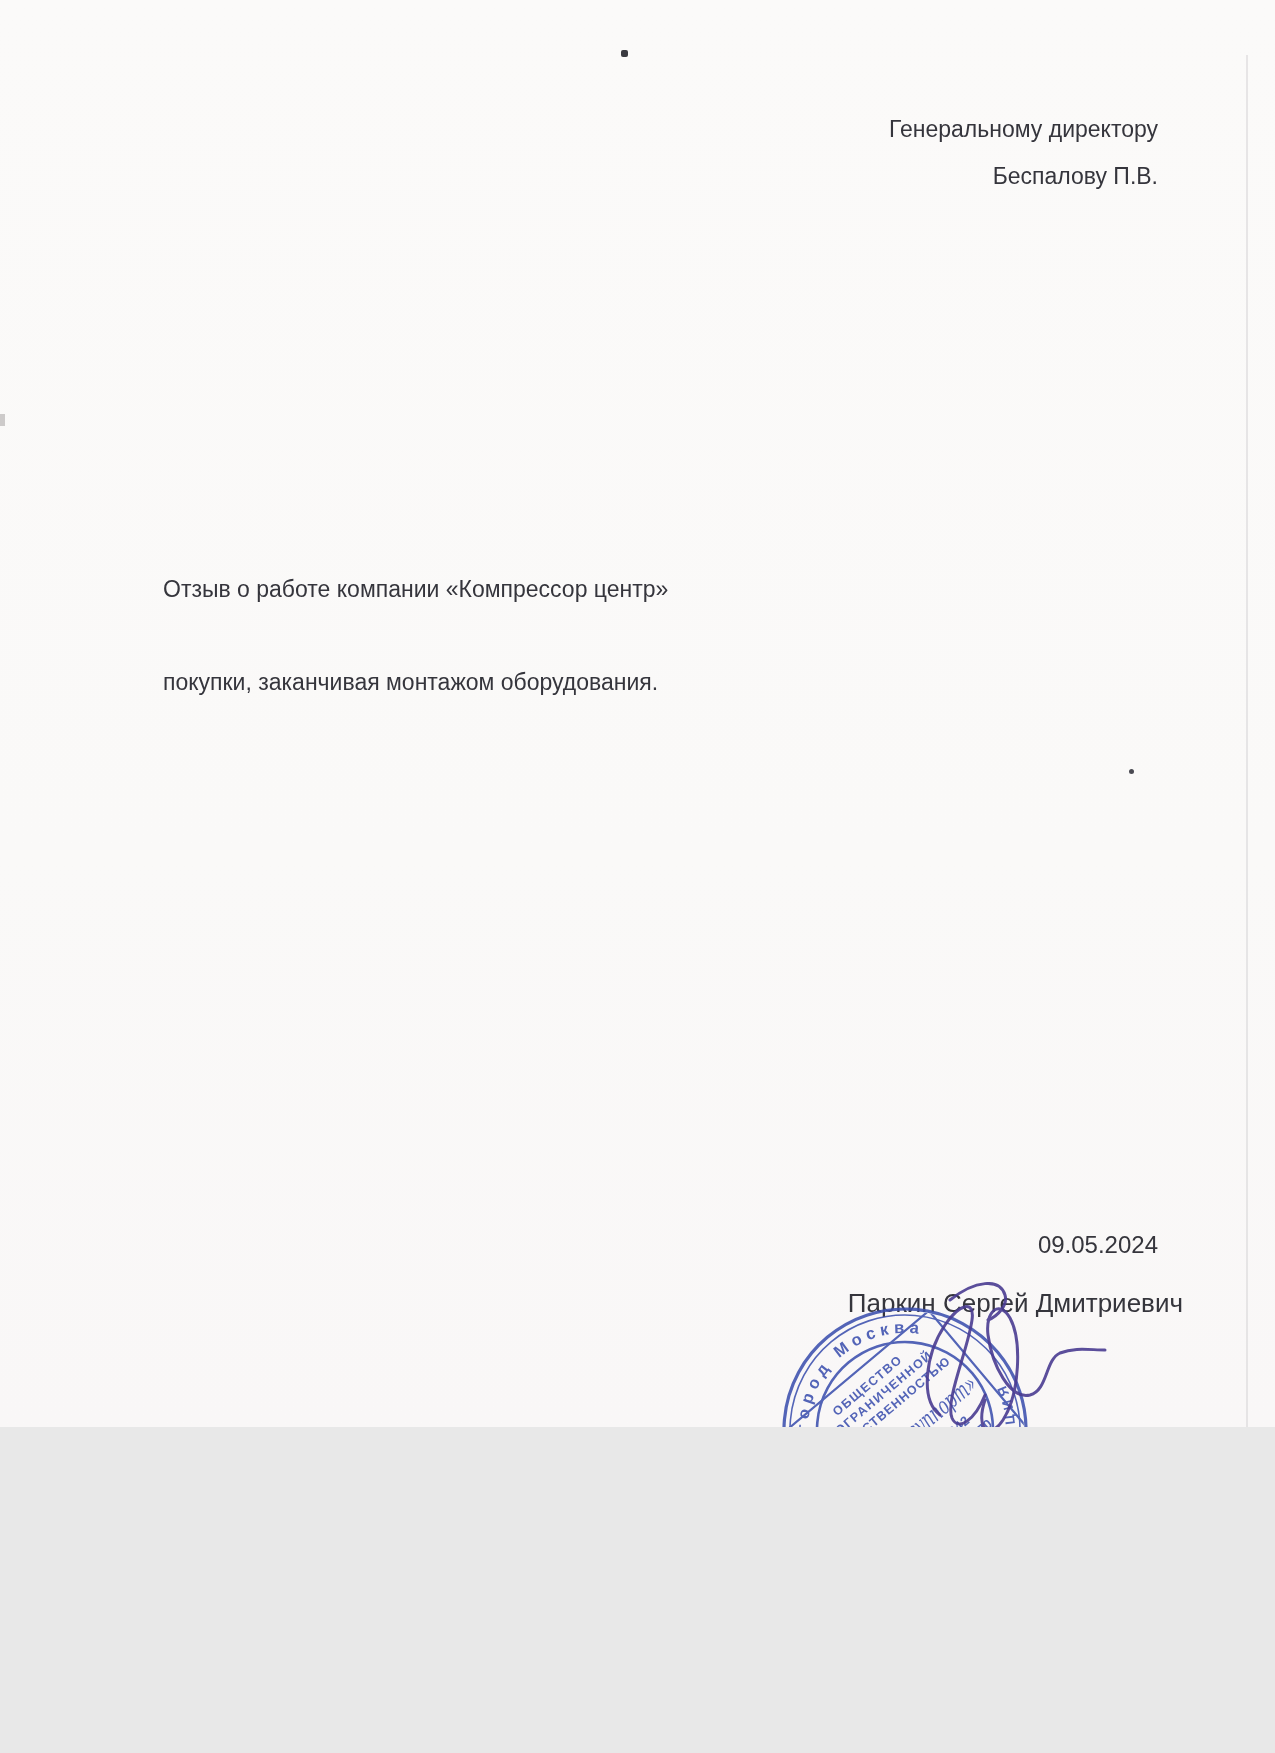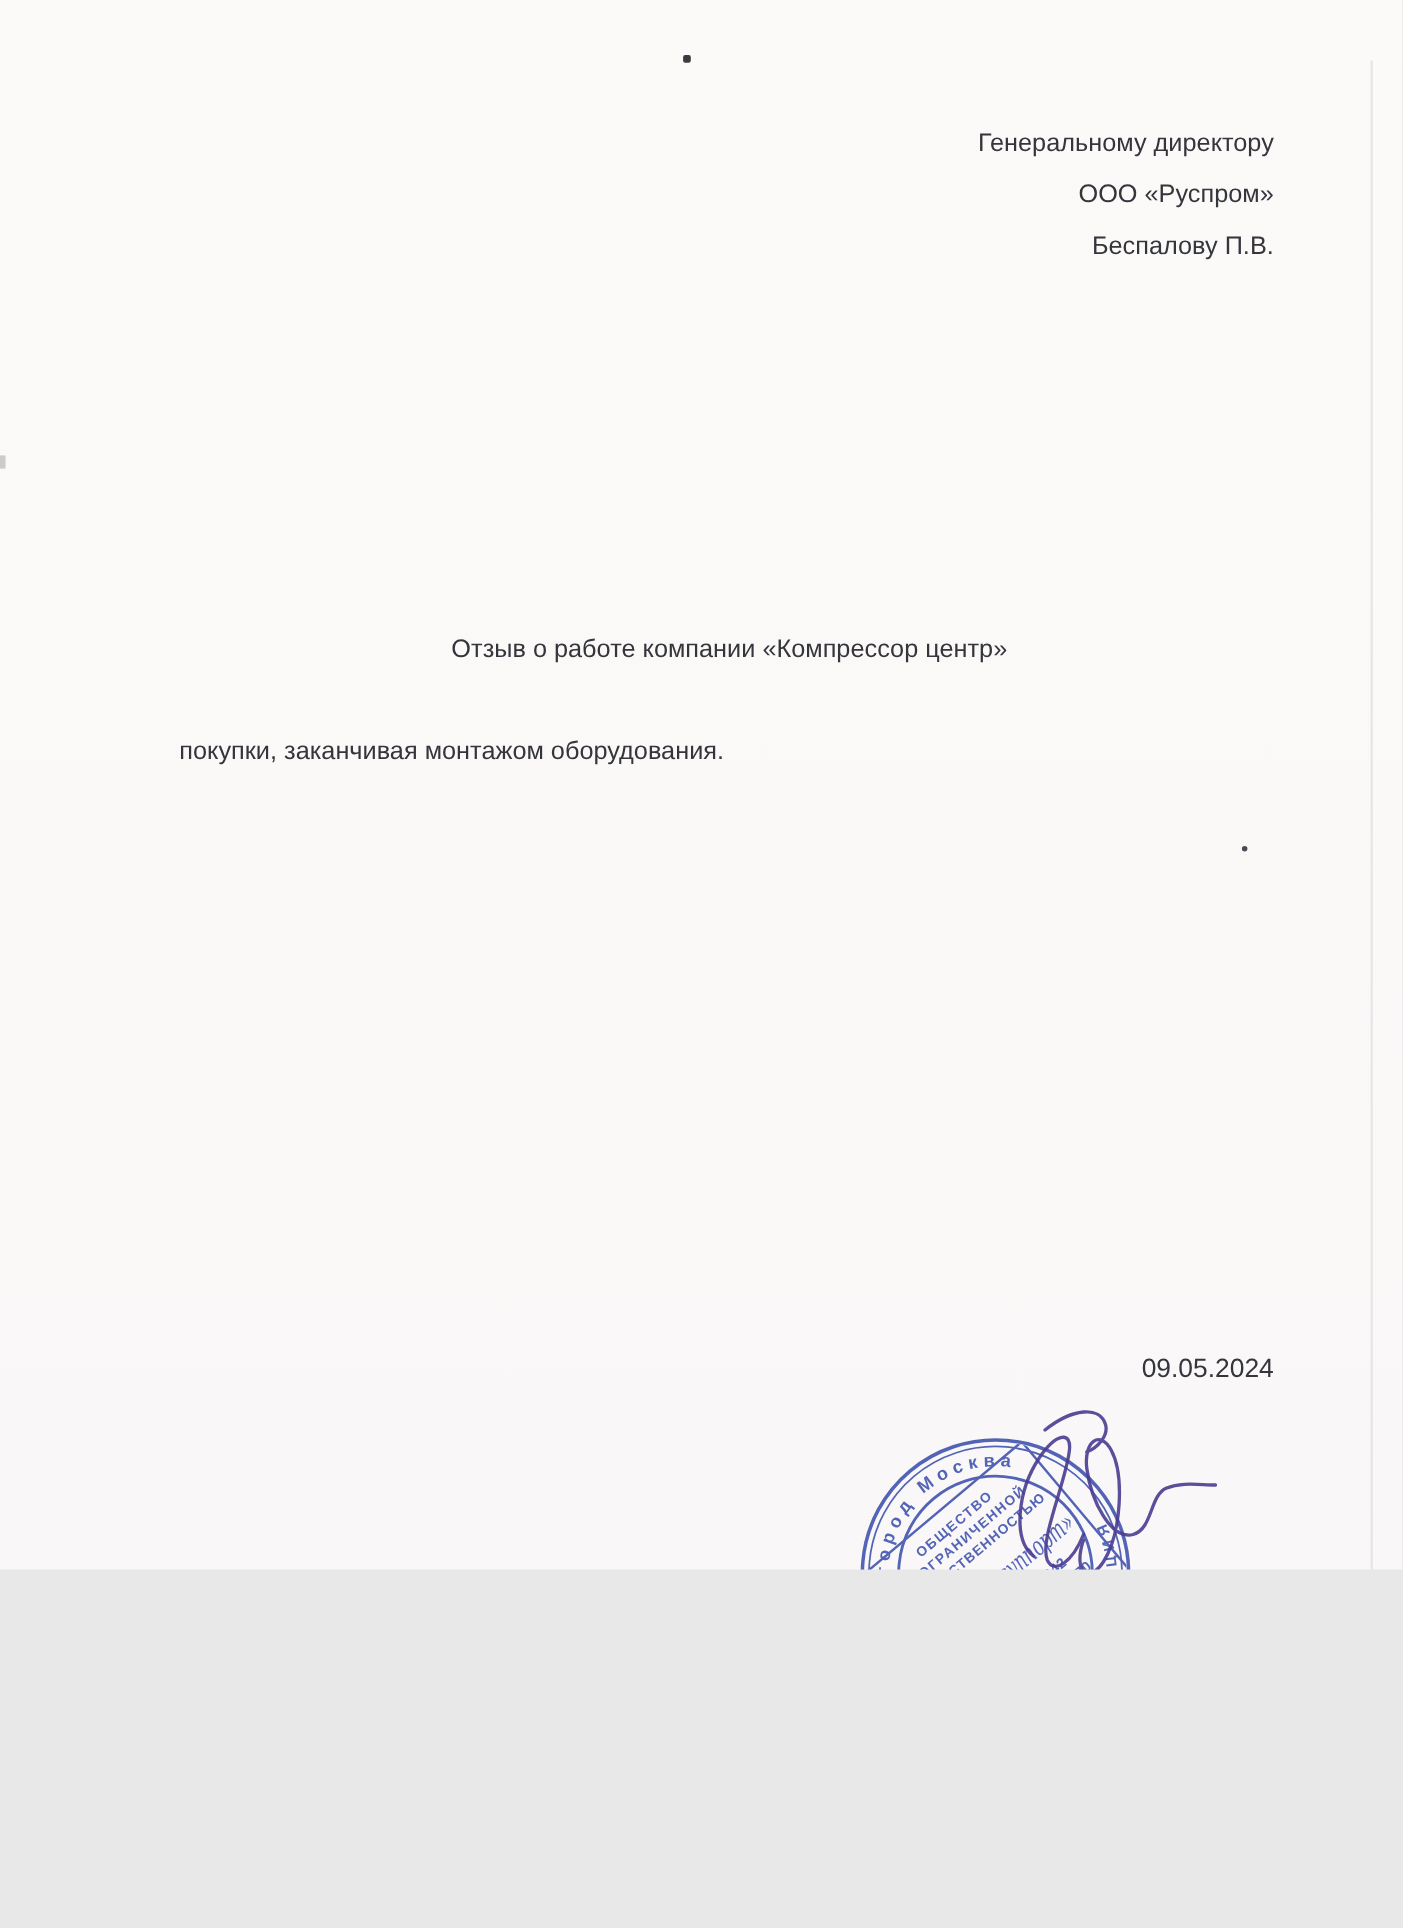--- a/index.html
+++ b/index.html
@@ -12,21 +12,21 @@
     font-family:"Liberation Sans",sans-serif;
     color:#35353c;
   }
   .recipient{
     position:absolute; top:106px; right:117px;
     text-align:right; font-size:23px; line-height:47px;
     white-space:nowrap;
   }
   .letter-title{
     position:absolute; top:576px; left:163px; width:1000px;
-    text-align:center; font-size:23px; white-space:nowrap;
+    font-size:23px; white-space:nowrap;
   }
   .body-par{
     position:absolute; top:667px; left:163px; width:1010px;
     font-size:23px; line-height:31.6px;
   }
   .body-par .line{white-space:nowrap;}
   .body-par .line.first{padding-left:47px;}
   .doc-date{
     position:absolute; top:1231px; right:117px;
     font-size:24px; white-space:nowrap;
@@ -51,32 +51,32 @@
   .bottom-block{left:19px; top:1744px; width:26px; height:9px; background:#1f1f24;}
   .bottom-dash{top:1748px; height:3px; background:#8a8a8e; opacity:.5;}
 </style>
 </head>
 <body>
 
 <div class="page">
 
   <div class="recipient">
     <div>Генеральному директору</div>
-    <div>ООО «Руспром»</div>
     <div>Беспалову П.В.</div>
   </div>
 
   <div class="letter-title">Отзыв о работе компании «Компрессор центр»</div>
 
   <div class="body-par">
     <div class="line">покупки, заканчивая монтажом оборудования.</div>
   </div>
 
   <div class="doc-date">09.05.2024</div>
 
+  <div class="signatory">Паркин Сергей Дмитриевич</div>
 
   <svg class="stamp-svg" width="300" height="300" viewBox="0 0 300 300">
     <defs>
       <clipPath id="outerClip">
           <circle cx="150" cy="150" r="119"></circle>
         </clipPath>
       <path id="arcTop" d="M 53 150 A 97 97 0 1 1 247 150" fill="none"></path>
       <path id="arcBottom" d="M 40 150 A 110 110 0 1 0 260 150" fill="none"></path>
     </defs>
     <g transform="rotate(-40 150 150)" stroke="#3b4fae" fill="none">

